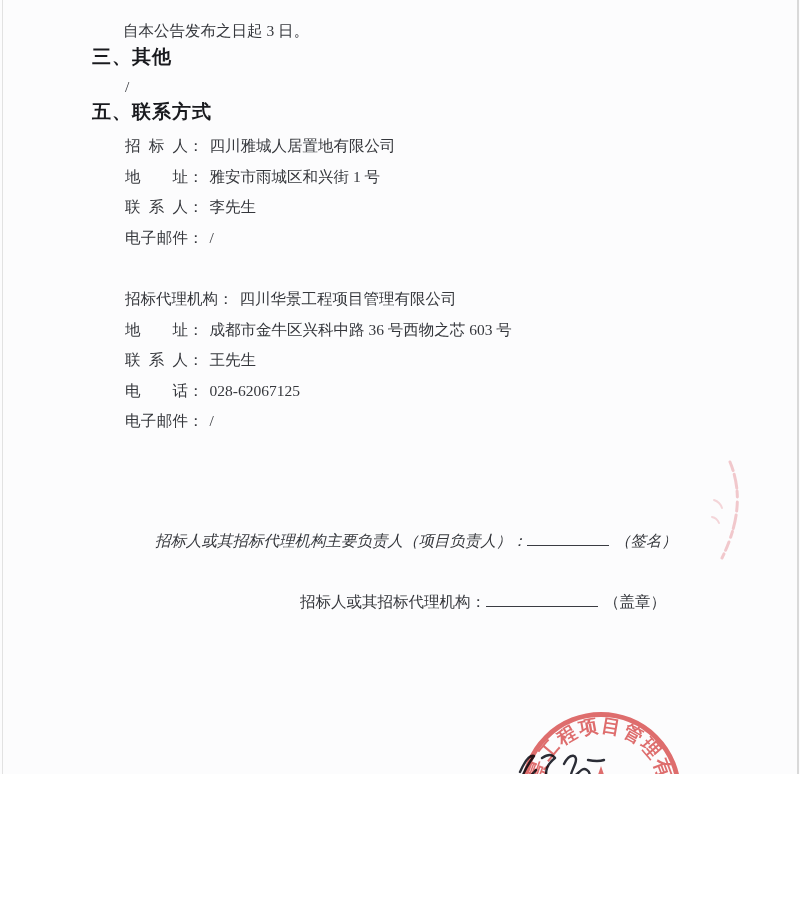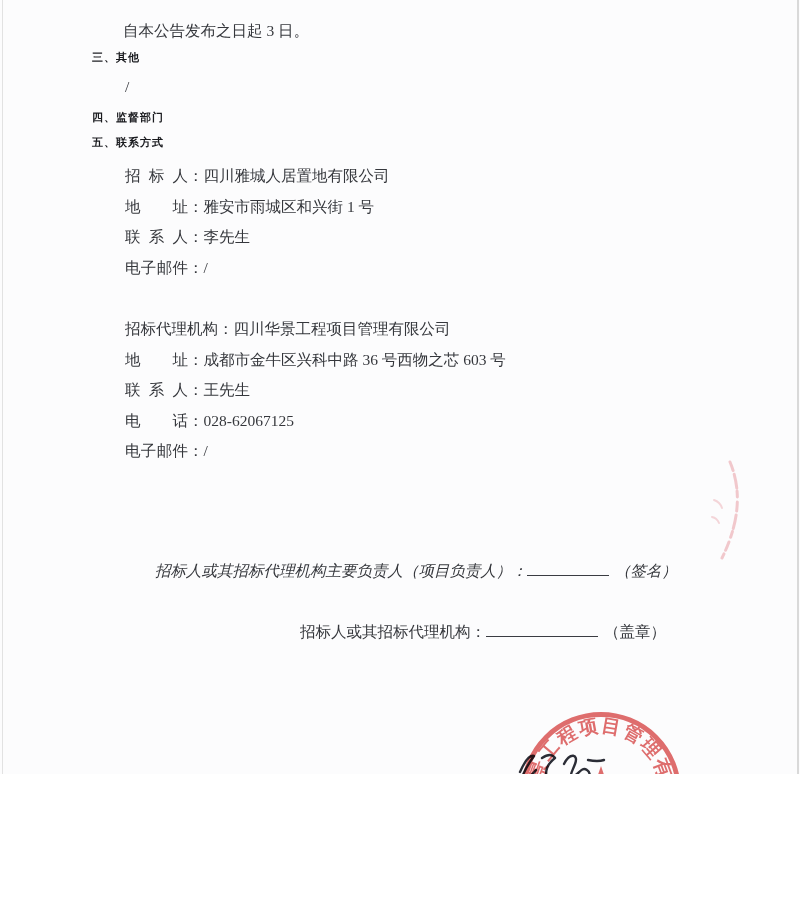--- a/index.html
+++ b/index.html
@@ -21,39 +21,39 @@
     position:absolute;right:1px;top:0;width:2px;height:902px;
     background:#d9d9d9;
   }
   .content{
     position:absolute;left:92px;top:0;width:620px;
   }
   .intro{margin-top:16px;text-indent:2em;}
   .para{margin-top:1px;text-align:justify;text-justify:inter-ideograph;}
   .h-sec{
     margin-top:-4px;
-    font-weight:700;color:#191a1e;font-size:11px;
+    font-weight:700;color:#191a1e;font-size:19px;
     font-family:"Liberation Sans","DejaVu Sans",sans-serif;
     letter-spacing:1px;
   }
   .h-sec2{margin-top:0;}
   .indent{margin-left:33px;}
   .slash{margin-top:0;}
   .sup-text{margin-top:-5px;}
   .h-contact{margin-top:-5px;}
   .rows{margin-top:4px;}
   .rows2{margin-top:31px;}
   .crow{margin-left:33px;height:30.5px;line-height:30.5px;white-space:nowrap;}
   .jl{
     display:inline-block;width:63px;
     text-align:justify;text-align-last:justify;text-justify:inter-character;
     vertical-align:top;
   }
   .wl{display:inline-block;vertical-align:top;}
-  .cvalue{}
+  .cvalue{margin-left:6px;}
   .sign-line1{margin-top:89px;margin-left:63px;white-space:nowrap;position:relative;z-index:2;font-style:italic;}
   .sign-line2{margin-top:31px;margin-left:208px;white-space:nowrap;position:relative;z-index:2;}
   .blank{
     display:inline-block;height:14px;border-bottom:1.5px solid #3a3c42;
     vertical-align:baseline;
   }
   .blank-sign{width:82px;}
   .blank-seal{width:112px;}
   .note{margin-left:6px;}
   .signature-svg{
@@ -83,21 +83,20 @@
   <div class="scan-edge-right"></div>
 
   <div class="content">
 
     <div class="intro">自本公告发布之日起 3 日。</div>
 
 
     <div class="h-sec">三、其他</div>
     <div class="indent slash">/</div>
 
-    <div class="h-sec h-sec2">四、监督部门</div>
 
     <div class="h-sec h-contact">五、联系方式</div>
 
     <div class="rows">
       <div class="crow">
         <span class="jl">招标人</span><span>：</span><span class="cvalue">四川雅城人居置地有限公司</span>
       </div>
       <div class="crow">
         <span class="jl">地址</span><span>：</span><span class="cvalue">雅安市雨城区和兴街 1 号</span>
       </div>

